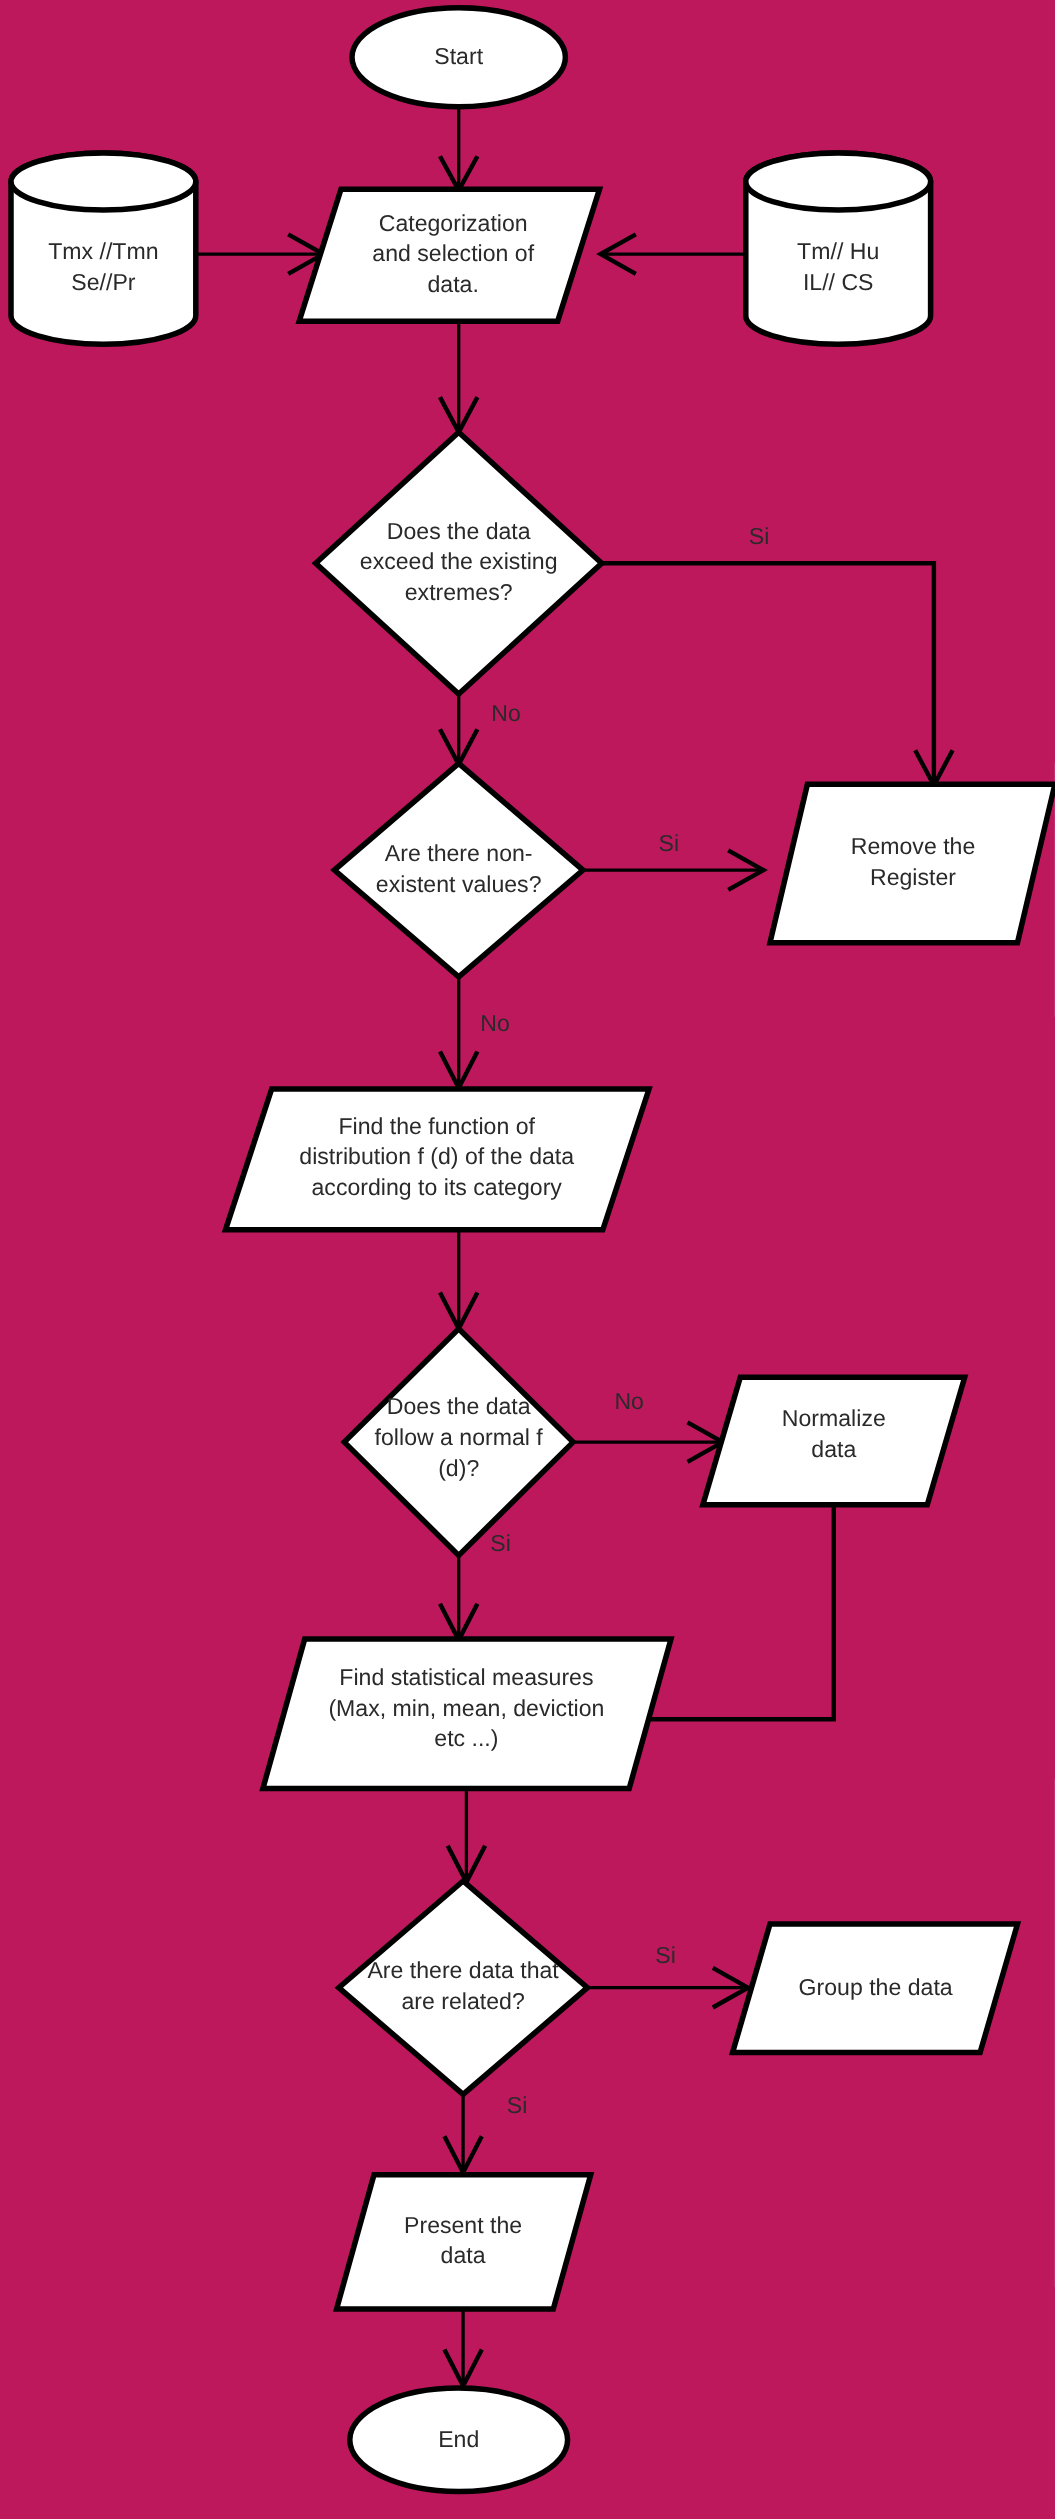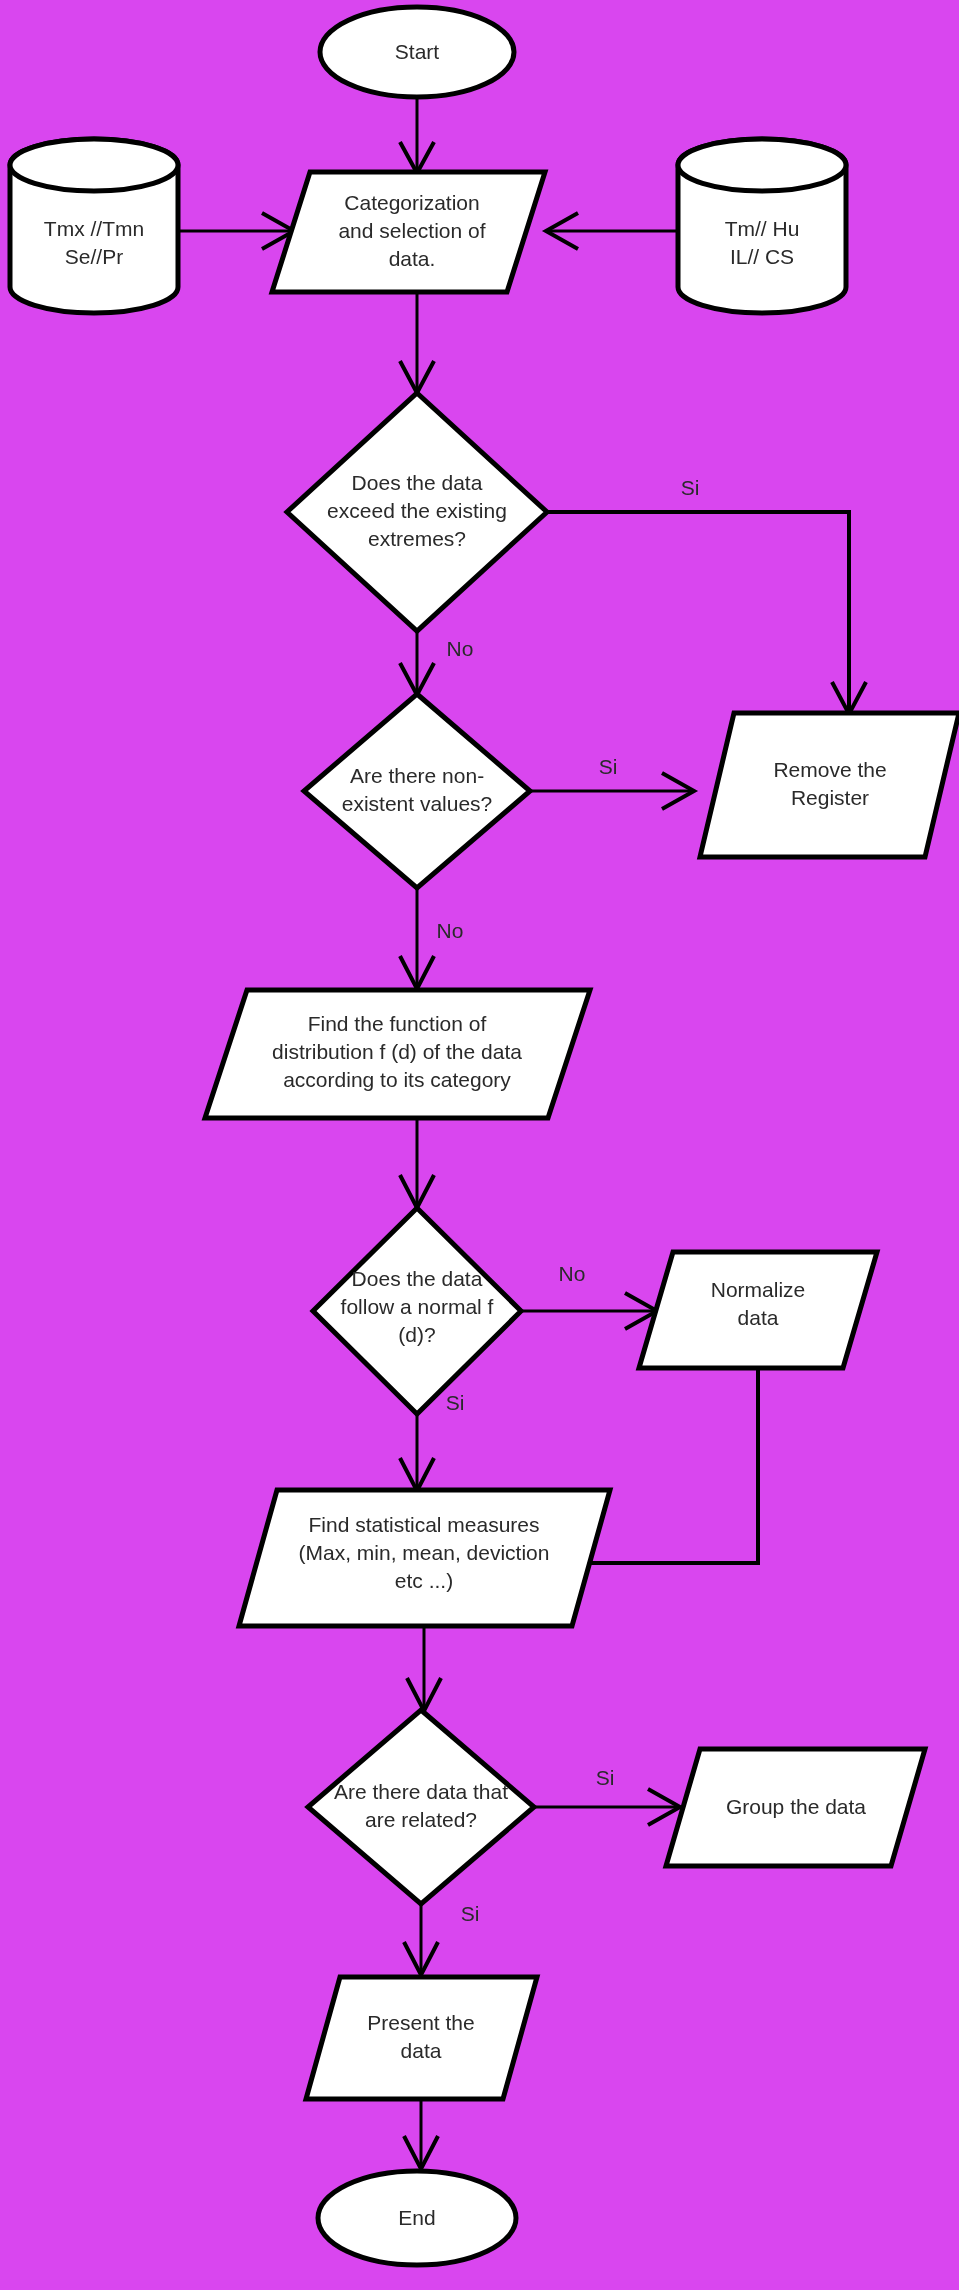--- a/index.html
+++ b/index.html
@@ -7,21 +7,21 @@
     padding: 0;
     background: #ffffff;
   }
   body {
     font-family: "Liberation Sans", sans-serif;
   }
   #flowchart-root {
     position: relative;
     width: 959px;
     height: 2290px;
-    background: #d946ef;
+    background: #be185d;
     overflow: hidden;
   }
   svg.fc {
     display: block;
     width: 959px;
     height: 2290px;
   }
   .shape-stroke {
     fill: #ffffff;
     stroke: #000000;

